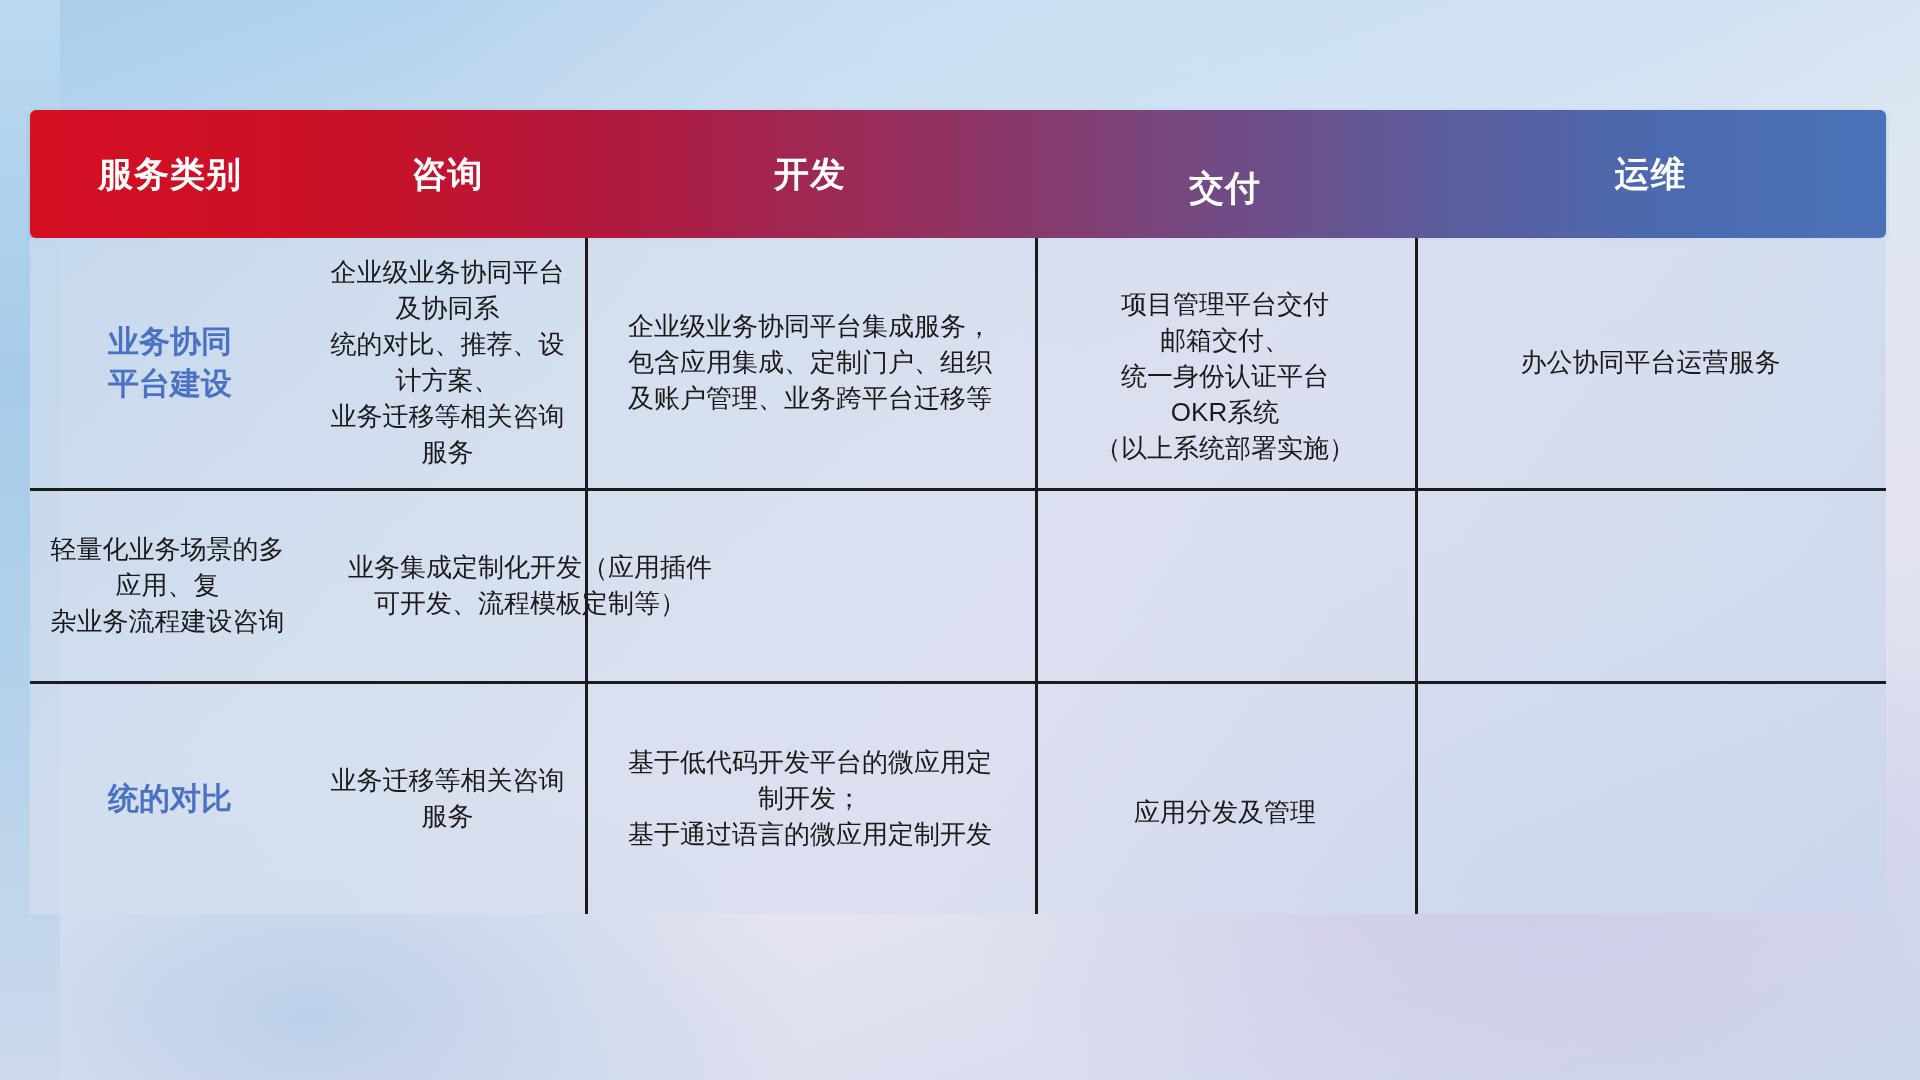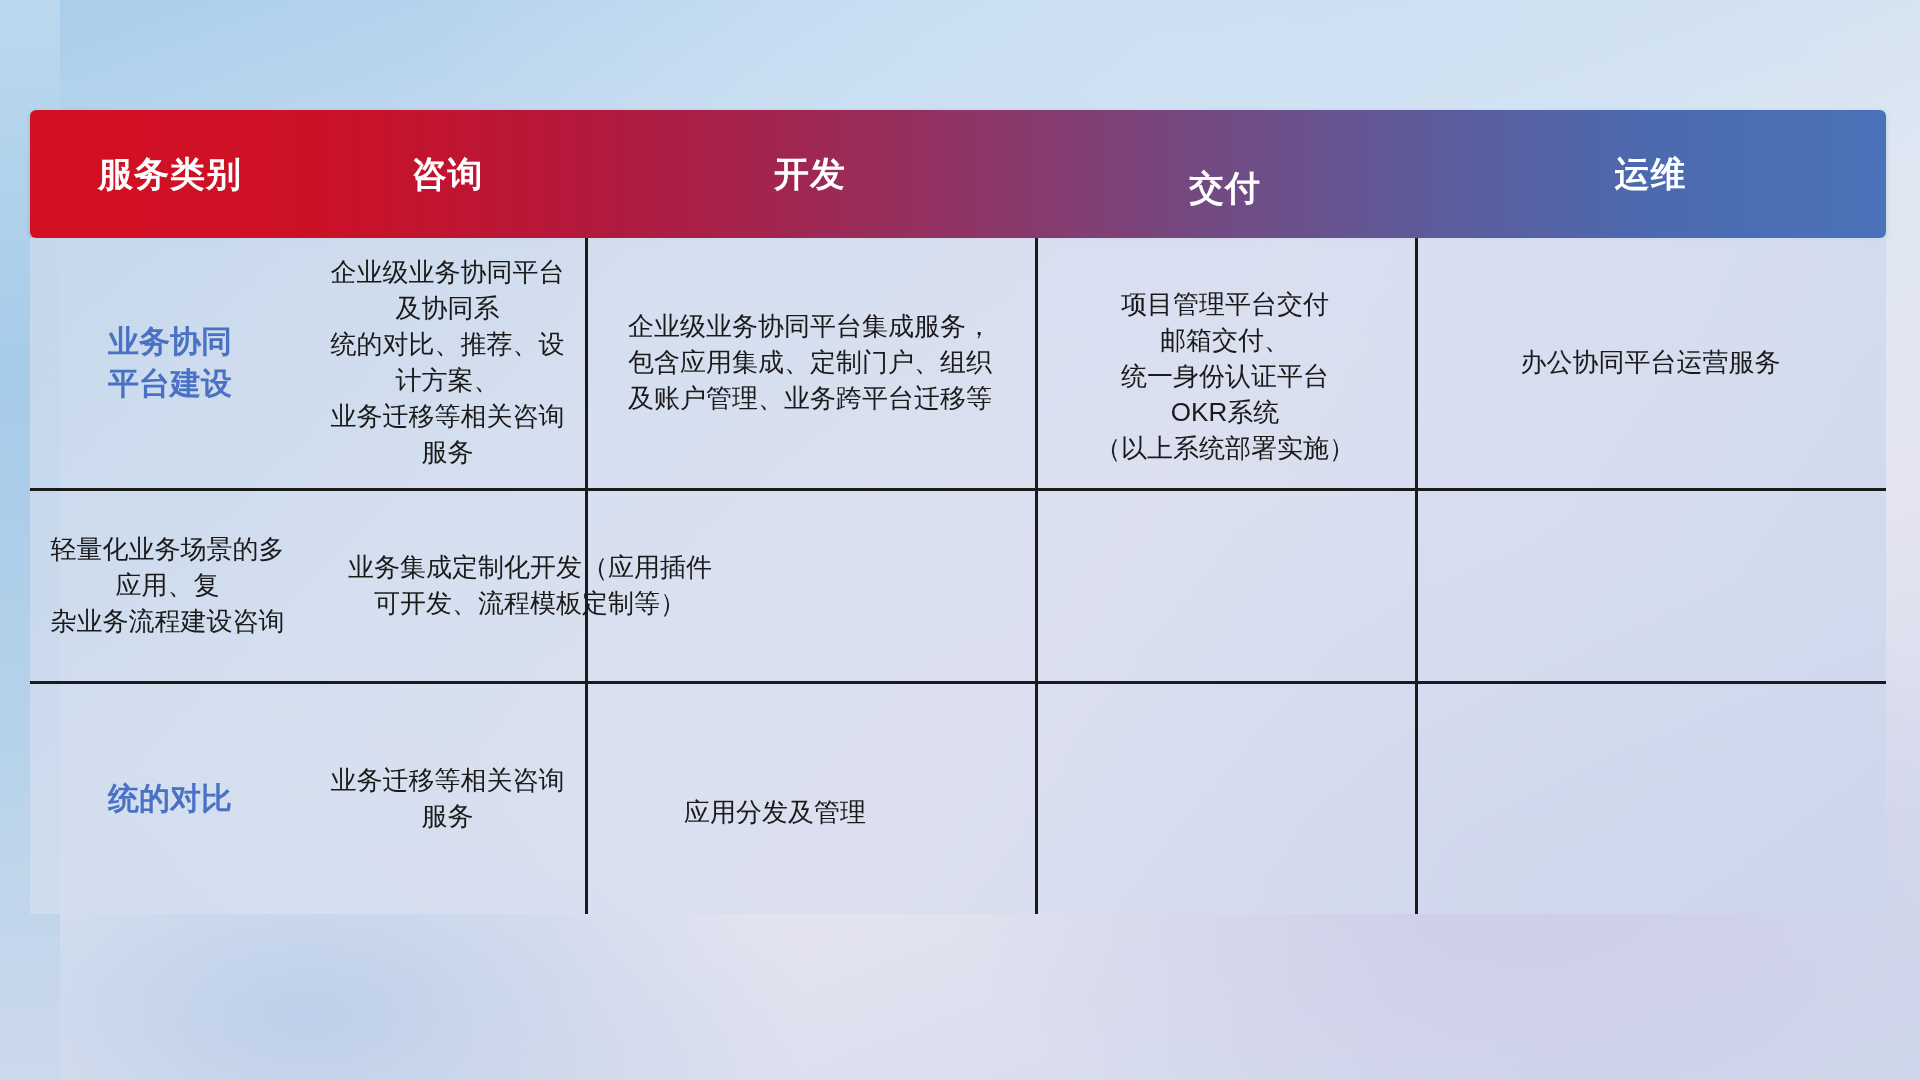--- a/index.html
+++ b/index.html
@@ -171,20 +171,23 @@
         <div class="tcell c3"></div>
         <div class="tcell c4"></div>
         <div class="vrule" style="left:555px"></div>
         <div class="vrule" style="left:1005px"></div>
         <div class="vrule" style="left:1385px"></div>
       </div>
 
       <div class="trow r2">
         <div class="tcell cat c0">统的对比</div>
         <div class="tcell c1">业务迁移等相关咨询服务</div>
+        <div class="tcell c2">基于低代码开发平台的微应用定
+制开发；
+基于通过语言的微应用定制开发</div>
         <div class="tcell c3">应用分发及管理</div>
         <div class="tcell c4"></div>
         <div class="vrule" style="left:555px"></div>
         <div class="vrule" style="left:1005px"></div>
         <div class="vrule" style="left:1385px"></div>
       </div>
 
     </div>
   </div>
 </div>

